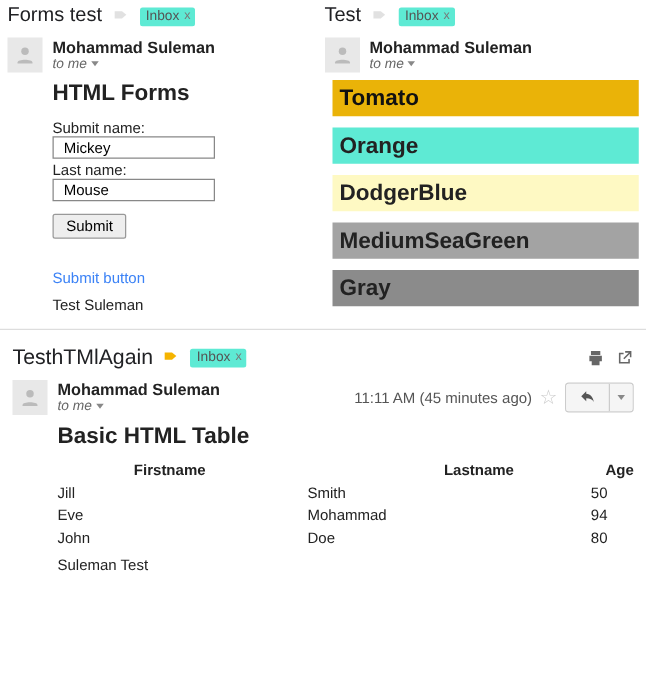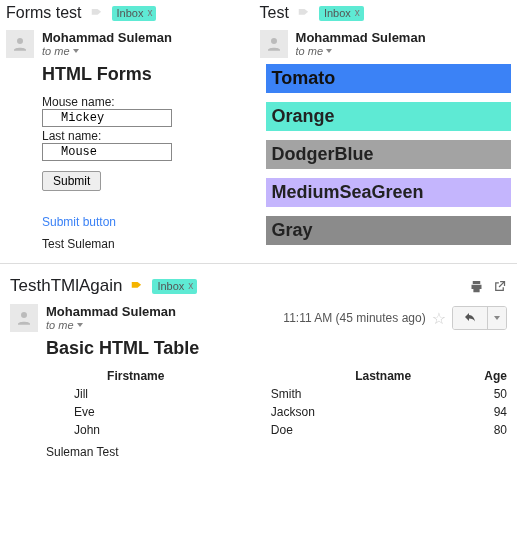--- a/index.html
+++ b/index.html
@@ -21,48 +21,48 @@
   .avatar { width: 28px; height: 28px; background: #e8e8e8; display:flex; align-items:center; justify-content:center; }
   .avatar svg { width:18px; height:18px; fill:#bbb; }
   .sender-name { font-weight: bold; font-size: 13px; color:#222; }
   .sender-to { font-size: 11px; color: #666; display:flex; align-items:center; gap:3px;font-style:italic; }
   .caret { width:0;height:0;border-left:3px solid transparent;border-right:3px solid transparent;border-top:4px solid #888;}
   
   
   .body-inner { margin-left: 36px; }
   .h2 { font-size: 18px; font-weight: bold; margin: 6px 0 10px 0; }
   .flabel { font-size: 12px; color:#222; display:block; margin-top:2px; }
-  .tinput { width: 130px; font-size:12px; padding:1px 18px; border:1px solid #888;font-family:Liberation Mono, monospace; }
+  .tinput { width: 130px; font-size:12px; padding:1px 8px; border:1px solid #888; }
   .sbtn { margin-top:10px; font-size:12px; padding:2px 10px; background:#eee; border:1px solid #999; border-radius:2px; cursor:pointer; }
   .linklike { color:#3b82f6; font-size:12px; margin-top:24px; margin-bottom:8px; }
   .plain-line { font-size:12px; color:#222; }
   
   
   .bars { margin-left:6px; display:flex; flex-direction:column; gap:9px; }
   .bar { padding:4px 6px; font-size:18px; font-weight:bold; color:#222; }
-  .bar.tomato { background:#3b82f6; color:#111;}
+  .bar.tomato { background:#eab308; color:#111;}
   .bar.orange { background:#5eead4;}
-  .bar.dblue  { background:#a3a3a3;}
-  .bar.msea   { background:#c4b5fd;}
+  .bar.dblue  { background:#fef9c3;}
+  .bar.msea   { background:#a3a3a3;}
   .bar.gray   { background:#8b8b8b;}
   
   .sep { height:1px; background:#ddd; margin:4px 0 8px 0; }
   
   
   .bottom { padding: 4px 10px 10px 10px; }
   .rt-icons { margin-left:auto; display:flex; gap:8px; align-items:center; }
   .act-ic { width:15px; height:15px; fill:#666; cursor:pointer; }
   .meta-row { display:flex; align-items:center; }
   .meta-time { margin-left:auto; font-size:12px; color:#555; }
   .star { color:#ccc; font-size:16px; margin:0 6px; cursor:pointer; }
   .reply-grp { display:flex; border:1px solid #ccc; border-radius:3px; overflow:hidden; }
   .reply-btn { padding:3px 10px; background:#f5f5f5; cursor:pointer; font-size:14px; color:#555;}
   .reply-caret { padding:3px 6px; background:#f5f5f5; border-left:1px solid #ccc; cursor:pointer; display:flex; align-items:center;}
   .trow { display:flex; font-size:12px; margin-top:4px; color:#222; }
-  .trow .c1 { width:200px;margin-left:28px; }
+  .trow .c1 { width:200px; }
   .trow .c2 { width:170px; }
   .trow .c3 { width:70px; text-align:right; }
   .tbl { margin:10px 0 8px 0; }
   .thead-row { display:flex; font-weight:bold; font-size:12px;gap:33px; }
   .thead-row .c1h { width:200px; text-align:center;}
   .thead-row .c2h { width:170px; text-align:right;}
   .thead-row .c3h { width:70px; text-align:right;}
 </style>
 </head>
 <body>
@@ -92,21 +92,21 @@
       <div>
         <div class="sender-name">Mohammad Suleman</div>
         <div class="sender-to">
           <span>to me</span>
           <span class="caret"></span>
         </div>
       </div>
     </div>
     <div class="body-inner">
       <div class="h2">HTML Forms</div>
-      <label class="flabel">Mouse name:</label>
+      <label class="flabel">Submit name:</label>
       <input class="tinput" value="Mickey" style="">
       <label class="flabel">Last name:</label>
       <input class="tinput" value="Mouse" style="">
       <div><button class="sbtn">Submit</button></div>
       <div class="linklike">Submit button</div>
       <div class="plain-line">Test Suleman</div>
     </div>
   </div>
 
   <div class="pane" style="flex:1.02">
@@ -209,21 +209,21 @@
         <div class="c2h">Lastname</div>
         <div class="c3h">Age</div>
       </div>
       <div class="trow">
         <div class="c1">Jill</div>
         <div class="c2">Smith</div>
         <div class="c3">50</div>
       </div>
       <div class="trow">
         <div class="c1">Eve</div>
-        <div class="c2">Jackson</div>
+        <div class="c2">Mohammad</div>
         <div class="c3">94</div>
       </div>
       <div class="trow">
         <div class="c1">John</div>
         <div class="c2">Doe</div>
         <div class="c3">80</div>
       </div>
     </div>
     <div class="plain-line">Suleman Test</div>
   </div>

